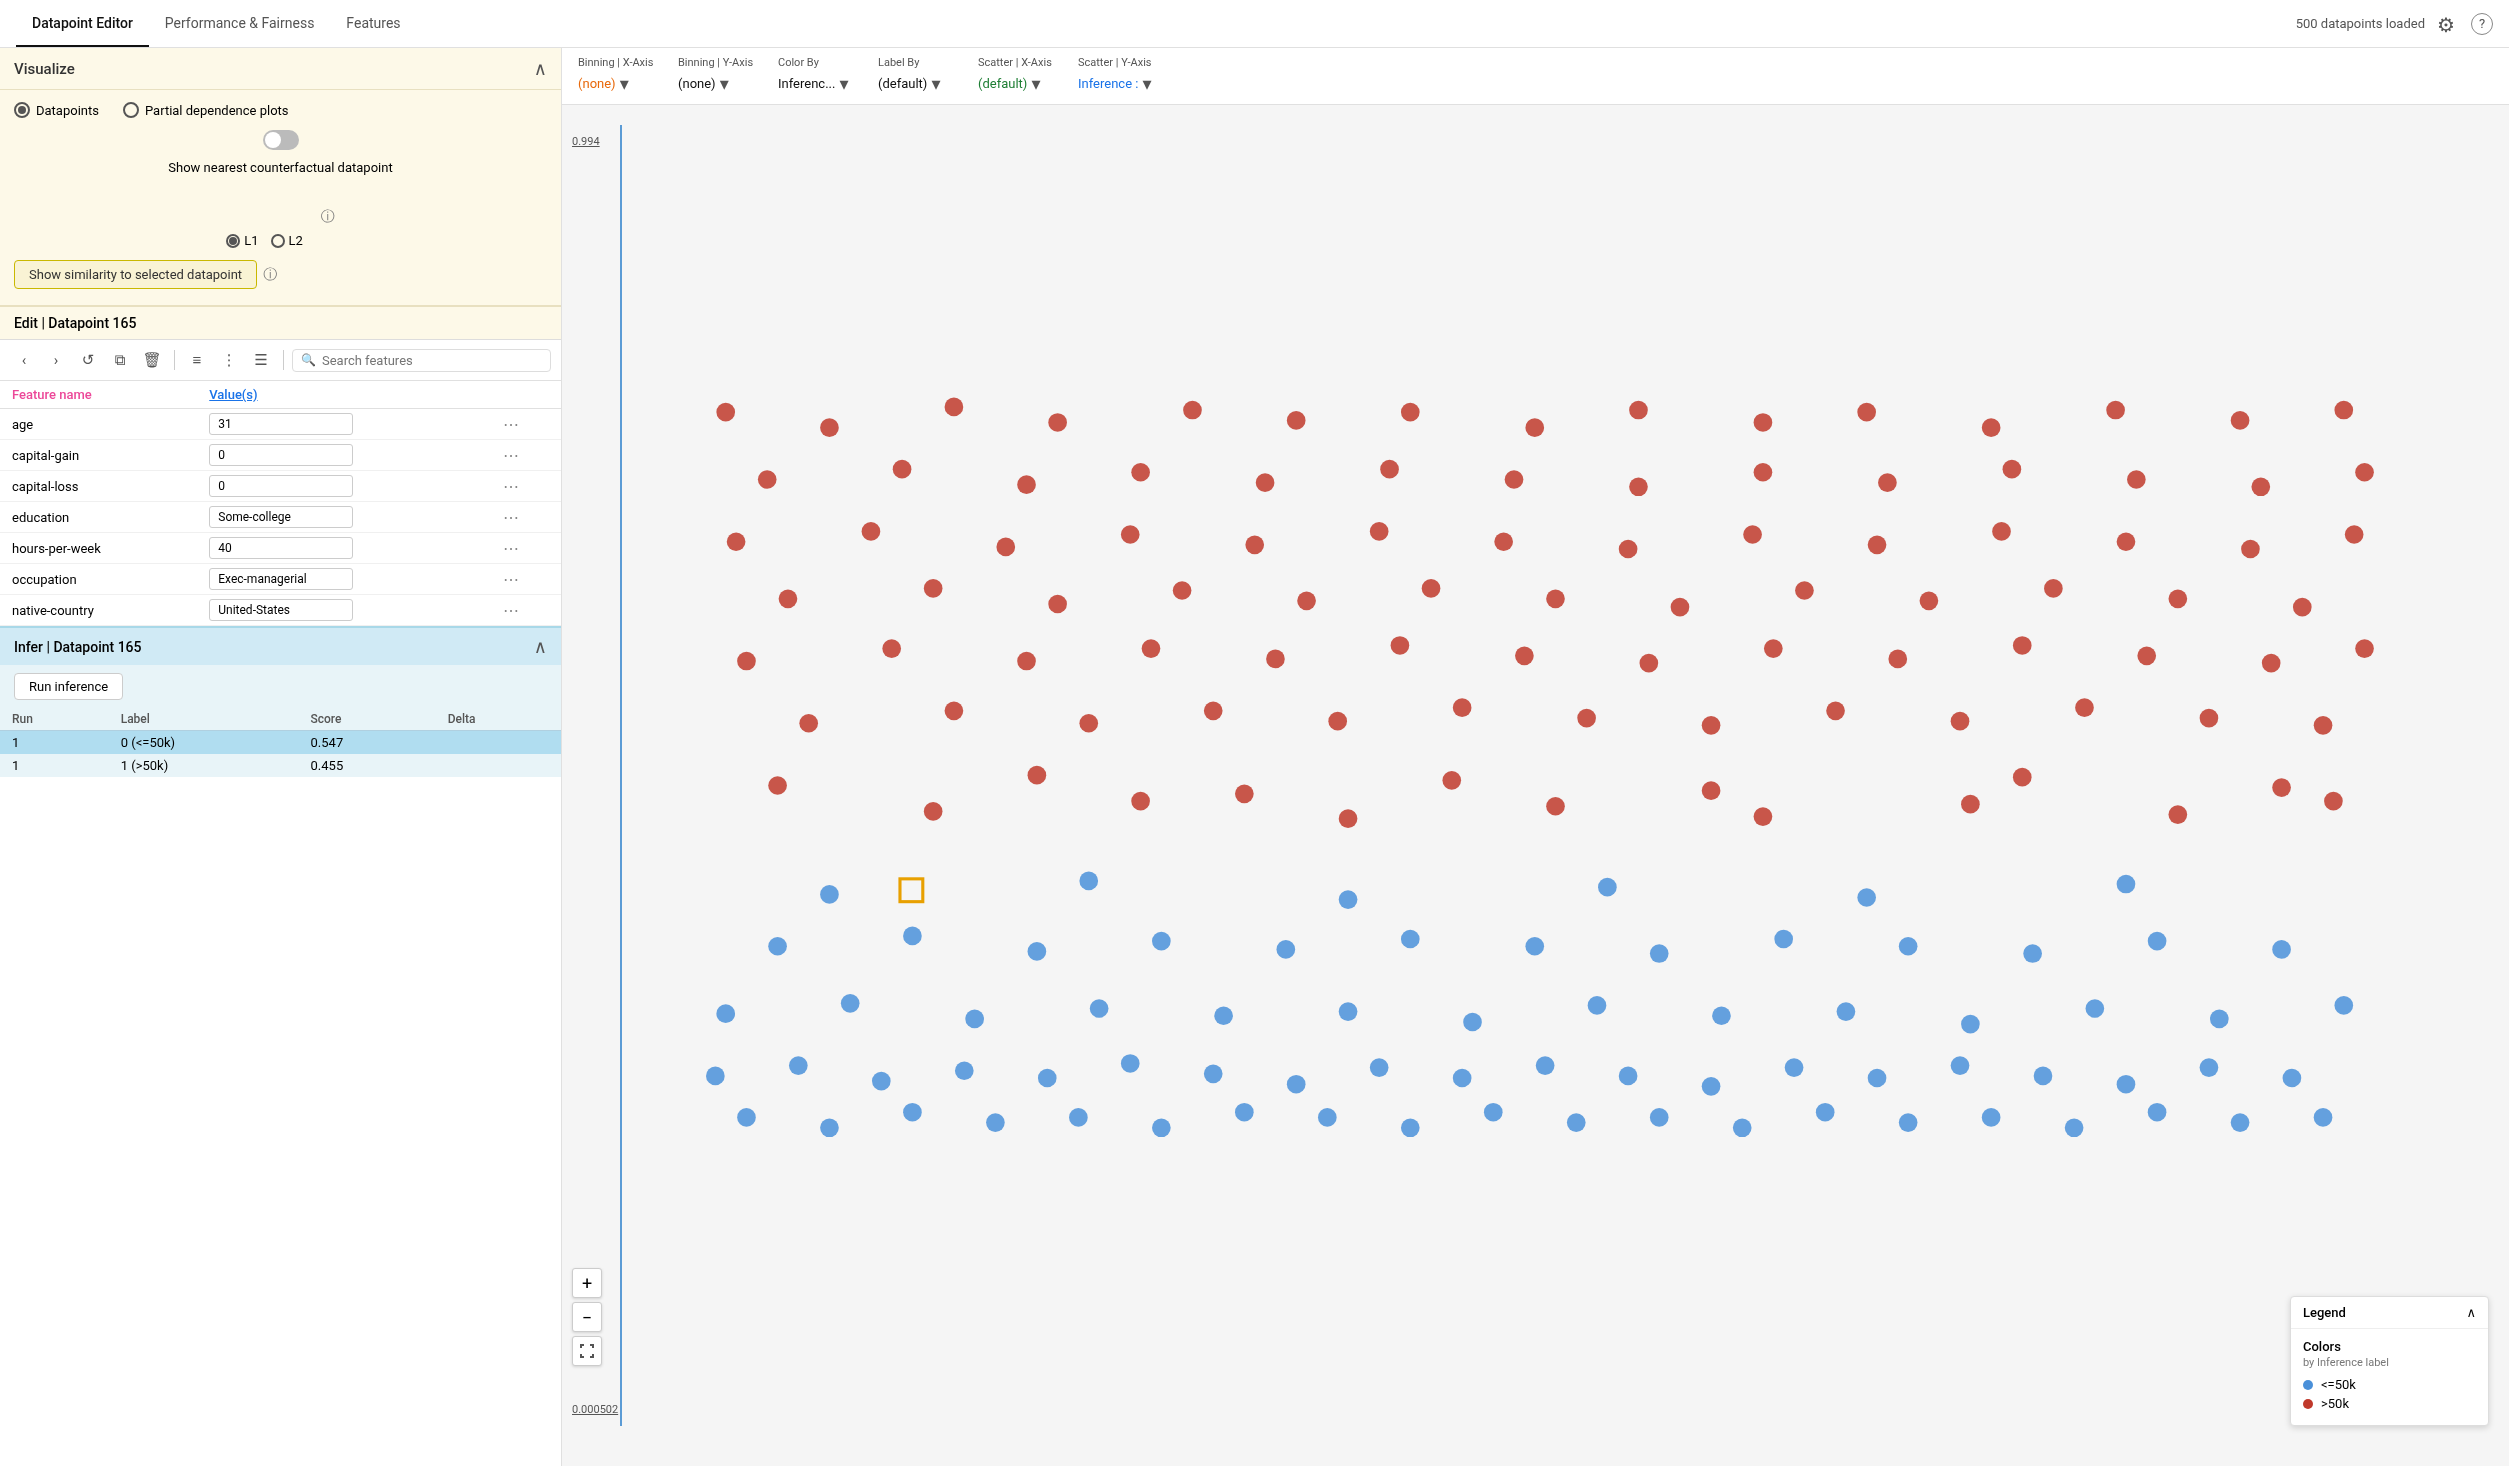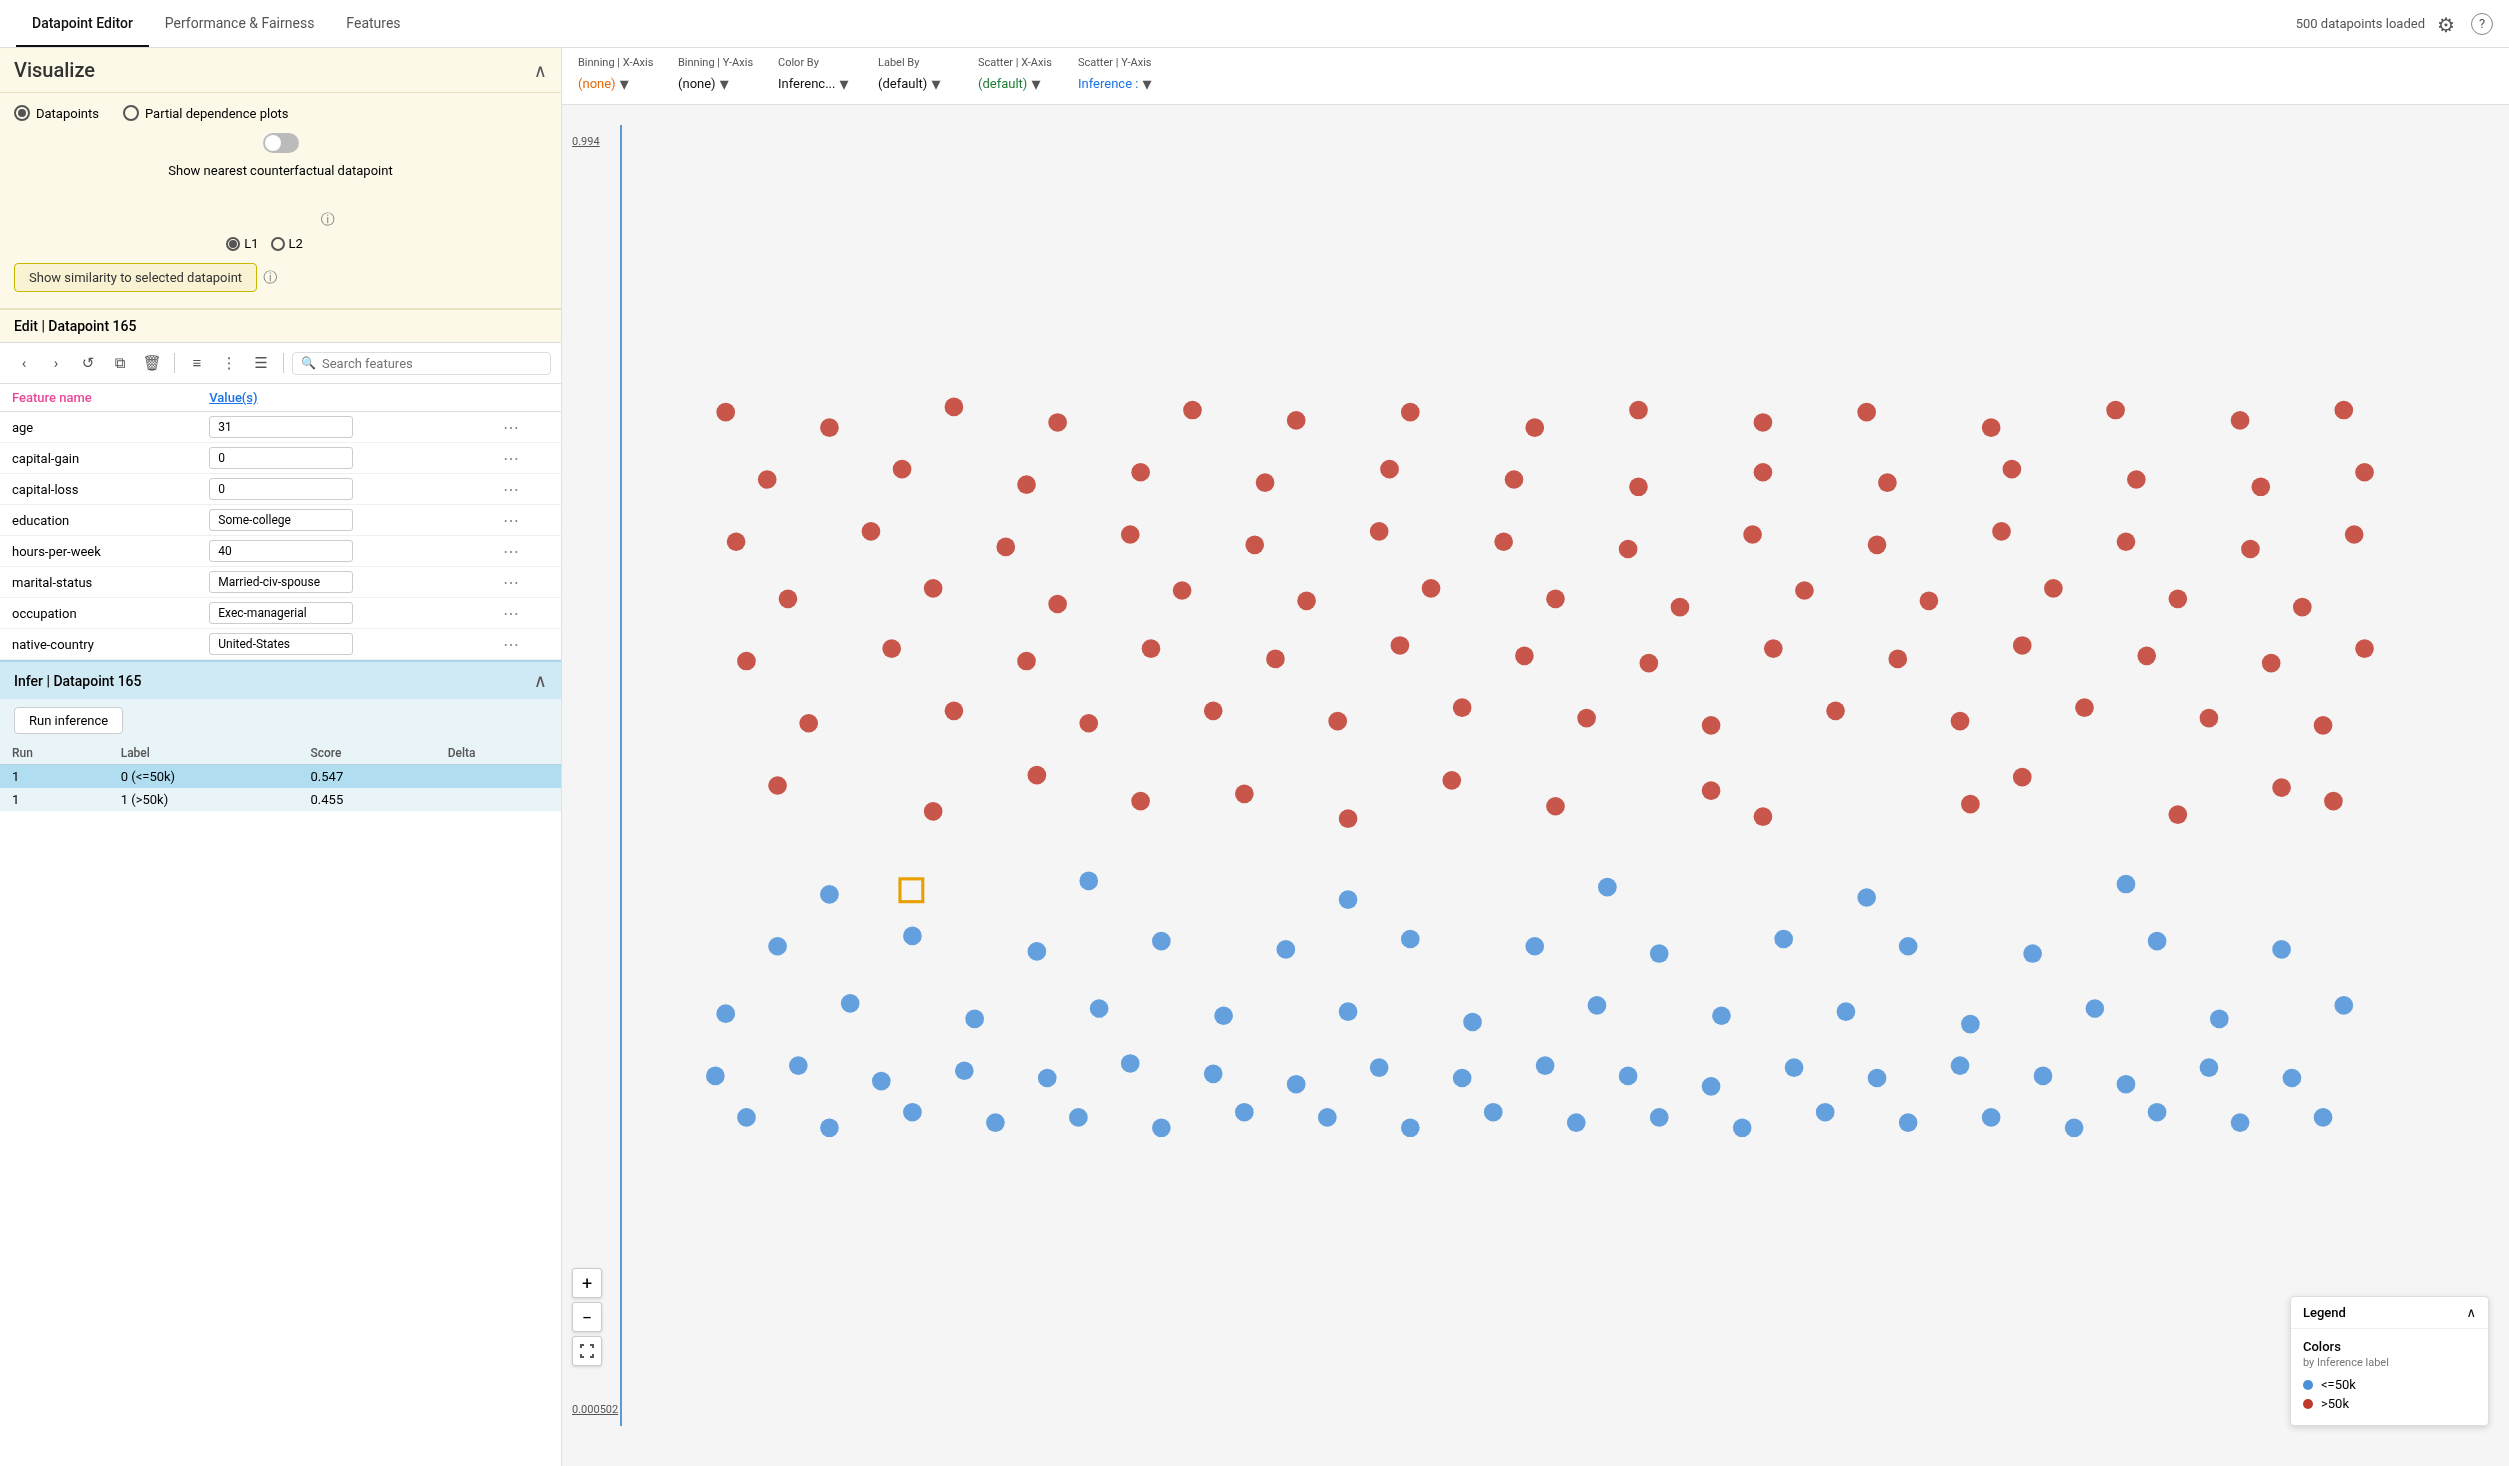--- a/index.html
+++ b/index.html
@@ -22,21 +22,21 @@
     .main-layout { display: flex; flex: 1; overflow: hidden; }
 
     
     .left-panel { width: 562px; flex-shrink: 0; display: flex; flex-direction: column; border-right: 1px solid #e0e0e0; overflow-y: auto; }
 
     
     .section-header {
       display: flex; align-items: center; justify-content: space-between;
       background: #fdf9e8; padding: 10px 14px; border-bottom: 1px solid #e8e0c0;
     }
-    .section-title { font-size: 20px; font-weight: 500; color: #333; }
+    .section-title { font-size: 15px; font-weight: 500; color: #333; }
     .collapse-btn { cursor: pointer; color: #555; font-size: 18px; }
 
     .visualize-content { background: #fdf9e8; padding: 12px 14px 16px; border-bottom: 2px solid #e8e0c0; }
     .radio-row { display: flex; gap: 24px; align-items: center; margin-bottom: 12px; }
     .radio-item { display: flex; align-items: center; gap: 6px; cursor: pointer; }
     .radio-circle { width: 16px; height: 16px; border-radius: 50%; border: 2px solid #555; display: flex; align-items: center; justify-content: center; }
     .radio-circle.filled::after { content: ''; width: 8px; height: 8px; border-radius: 50%; background: #555; display: block; }
 
     .toggle-row { display: flex; align-items: center; gap: 10px; margin-bottom: 12px; flex-direction: column; }
     .toggle { width: 36px; height: 20px; background: #bbb; border-radius: 10px; position: relative; cursor: pointer; }
@@ -252,29 +252,20 @@
       <input class="value-input" value="Some-college" style="">
     </td>
     <td>
       <span class="more-btn">⋯</span>
     </td>
   </tr>
               <tr>
     <td>hours-per-week</td>
     <td>
       <input class="value-input" value="40" style="">
-    </td>
-    <td>
-      <span class="more-btn">⋯</span>
-    </td>
-  </tr>
-              <tr>
-    <td>marital-status</td>
-    <td>
-      <input class="value-input" value="Married-civ-spouse" style="">
     </td>
     <td>
       <span class="more-btn">⋯</span>
     </td>
   </tr>
               <tr>
     <td>occupation</td>
     <td>
       <input class="value-input" value="Exec-managerial" style="">
     </td>

